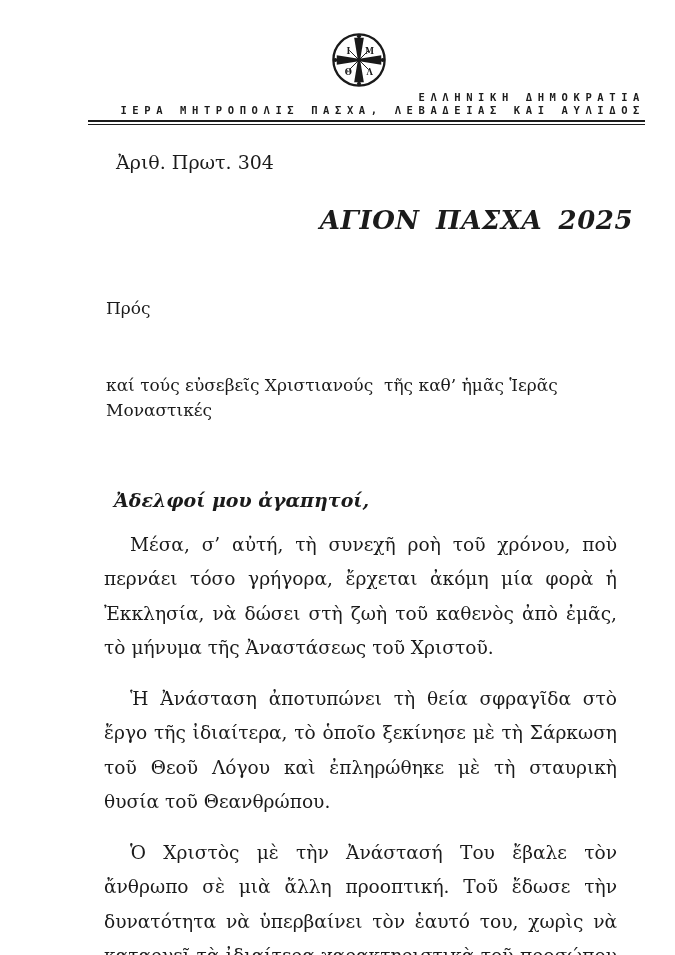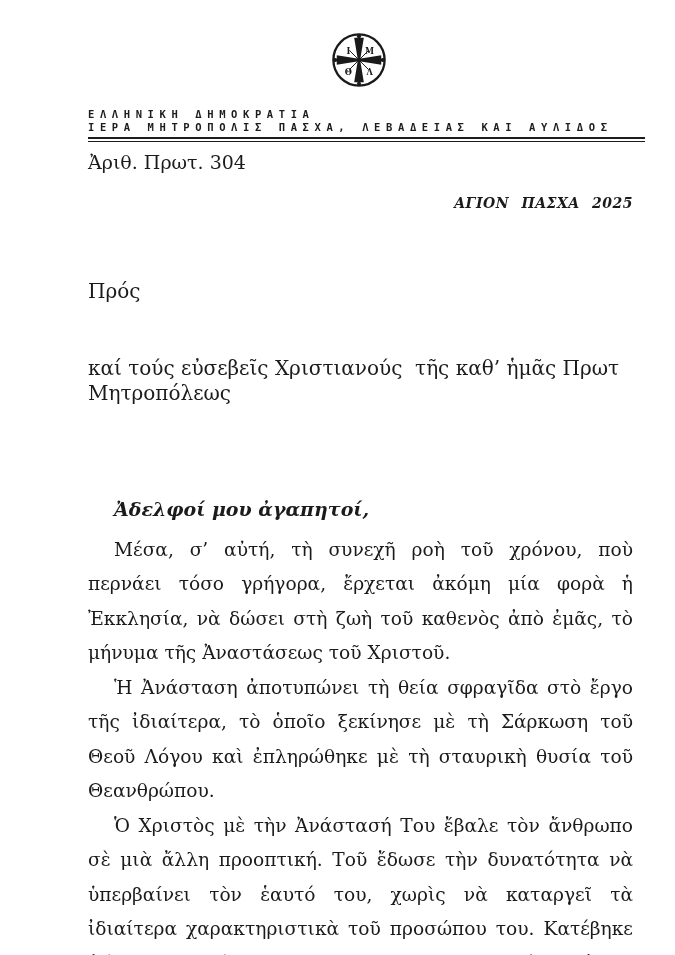--- a/index.html
+++ b/index.html
@@ -17,24 +17,24 @@
   
   .emblem {
     position: absolute;
     top: 31px;
     left: 330px;
     width: 58px;
     height: 58px;
   }
   .header-lines {
     position: absolute;
-    top: 108px;
+    top: 91px;
     left: 88px;
     width: 557px;
-    text-align: left;
+    text-align: right;
     font-family: "DejaVu Sans Mono", monospace;
     font-size: 10.5px;
     font-weight: bold;
     letter-spacing: 5.6px;
     line-height: 13px;
     color: #1c1c1c;
     white-space: nowrap;
   }
   .header-rule {
     margin-top: 3px;
@@ -48,48 +48,50 @@
     position: absolute;
     top: 150px;
     left: 88px;
     width: 545px;
     font-size: 18.6px;
     color: #1b1b1b;
   }
   .protocol {
     font-size: 19px;
     line-height: 24px;
+    margin-left: 28px;
   }
   .doc-title {
-    margin-top: 17px;
+    margin-top: 34px;
     text-align: right;
     font-weight: bold;
     font-style: italic;
-    font-size: 14px;
+    font-size: 26px;
     line-height: 24px;
     word-spacing: 7px;
     letter-spacing: 0.5px;
   }
   .recipients {
     margin-top: 13px;
-    font-size: 20px;
+    font-size: 17px;
     line-height: 25.5px;
     white-space: pre-wrap;
+    margin-left: 18px;
   }
   .salutation {
-    margin-top: 39px;
+    margin-top: 13px;
     padding-left: 26px;
     font-weight: bold;
     font-style: italic;
     font-size: 19px;
     line-height: 24px;
   }
   .body-text { margin-top: 12px; }
   .body-text p {
-    margin: 0;
+    margin: 16px;
     text-align: justify;
     text-indent: 26px;
     font-size: 18.6px;
     line-height: 34.5px;
   }
 
   .emblem text {
     font-family: "DejaVu Serif", serif;
     font-size: 8.5px;
     font-weight: bold;
@@ -132,21 +134,21 @@
   </div>
 
   <div class="content">
 
     <div class="protocol">Ἀριθ. Πρωτ. 304</div>
 
     <div class="doc-title">ΑΓΙΟΝ ΠΑΣΧΑ 2025</div>
 
     <div class="recipients">
       <div>Πρός</div>
-      <div>καί τούς εὐσεβεῖς Χριστιανούς  τῆς καθ’ ἡμᾶς Πρωτ Μητροπόλεως</div>
+      <div>καί τούς εὐσεβεῖς Χριστιανούς  τῆς καθ’ ἡμᾶς Ἱερᾶς Μοναστικές</div>
     </div>
 
     <div class="salutation">Ἀδελφοί μου ἀγαπητοί,</div>
 
     <div class="body-text">
       <p>Μέσα, σ’ αὐτή, τὴ συνεχῆ ροὴ τοῦ χρόνου, ποὺ περνάει τόσο γρήγορα, ἔρχεται ἀκόμη μία φορὰ ἡ Ἐκκλησία, νὰ δώσει στὴ ζωὴ τοῦ καθενὸς ἀπὸ ἐμᾶς, τὸ μήνυμα τῆς Ἀναστάσεως τοῦ Χριστοῦ.</p>
       <p>Ἡ Ἀνάσταση ἀποτυπώνει τὴ θεία σφραγῖδα στὸ ἔργο τῆς ἰδιαίτερα, τὸ ὁποῖο ξεκίνησε μὲ τὴ Σάρκωση τοῦ Θεοῦ Λόγου καὶ ἐπληρώθηκε μὲ τὴ σταυρικὴ θυσία τοῦ Θεανθρώπου.</p>
       <p>Ὁ Χριστὸς μὲ τὴν Ἀνάστασή Του ἔβαλε τὸν ἄνθρωπο σὲ μιὰ ἄλλη προοπτική. Τοῦ ἔδωσε τὴν δυνατότητα νὰ ὑπερβαίνει τὸν ἑαυτό του, χωρὶς νὰ καταργεῖ τὰ ἰδιαίτερα χαρακτηριστικὰ τοῦ προσώπου του. Κατέβηκε ὁ Ἴδιος στὸν Ἅδη, γιὰ νὰ μποροῦμε στὴ συνέχεια ἐμεῖς νὰ μὴν εἴμαστε δέσμιοι τοῦ θανάτου καὶ τοῦ Ἅδη.</p>
 
     </div>

